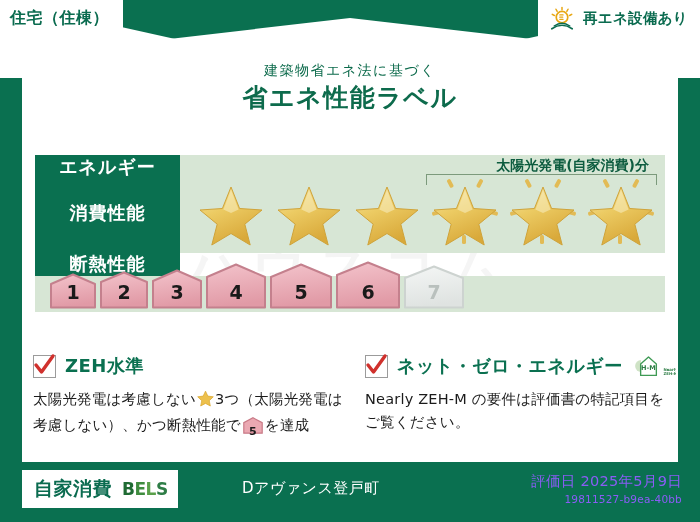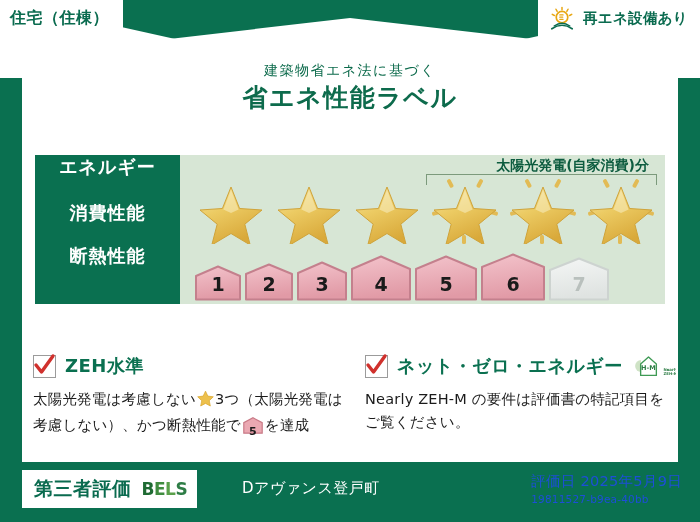--- a/index.html
+++ b/index.html
@@ -120,21 +120,21 @@
     user-select: none;
   }
 
   
   .rating-row {
     position: absolute;
     display: flex;
     align-items: stretch;
   }
   .row-energy { left: 35px; top: 155px; width: 630px; height: 98px; }
-  .row-insul  { left: 35px; top: 244px; width: 630px; height: 60px; }
+  .row-insul  { left: 35px; top: 252px; width: 630px; height: 60px; flex-direction: column; }
 
   .row-label {
     background: #0a7050;
     color: #ffffff;
     width: 145px;
     flex: none;
     display: flex;
     flex-direction: column;
     align-items: center;
     font-size: 18px;
@@ -305,22 +305,22 @@
     top: 17px;
     color: #ffffff;
     font-size: 15px;
     letter-spacing: 0.5px;
     white-space: nowrap;
   }
   .footer-right {
     position: absolute;
     right: 18px;
     top: 10px;
-    text-align: left;
-    color: #1d4ed8;
+    text-align: right;
+    color: #8b5cf6;
   }
   .eval-date { font-size: 14.5px; letter-spacing: 0.3px; white-space: nowrap; }
   .eval-id   { font-size: 10.5px; margin-top: 2px; letter-spacing: 0.2px; white-space: nowrap; }
 </style>
 </head>
 <body>
 
 <div id="label-root">
 
   <div class="green-bg"></div>
@@ -606,21 +606,21 @@
           <text x="40" y="22" font-size="5" font-weight="bold" fill="#2e7d46" font-family="'DejaVu Sans',sans-serif">Nearly</text>
           <text x="40" y="27" font-size="5" font-weight="bold" fill="#2e7d46" font-family="'DejaVu Sans',sans-serif">ZEH-M</text>
         </svg>
       </span>
     </div>
     <div class="info-text">Nearly ZEH-M の要件は評価書の特記項目をご覧ください。</div>
   </div>
 
   <div class="footer">
     <div class="bels-badge">
-      <span class="bels-jp">第三者評価</span>
+      <span class="bels-jp">自家消費</span>
       <span class="bels-logo">
         <span class="b1">B</span><span class="b2">E</span><span class="b3">L</span><span class="b4">S</span>
       </span>
     </div>
     <div class="building-name">Dアヴァンス登戸町</div>
     <div class="footer-right">
       <div class="eval-date">評価日 2025年5月9日</div>
       <div class="eval-id">19811527-b9ea-40bb</div>
     </div>
   </div>

